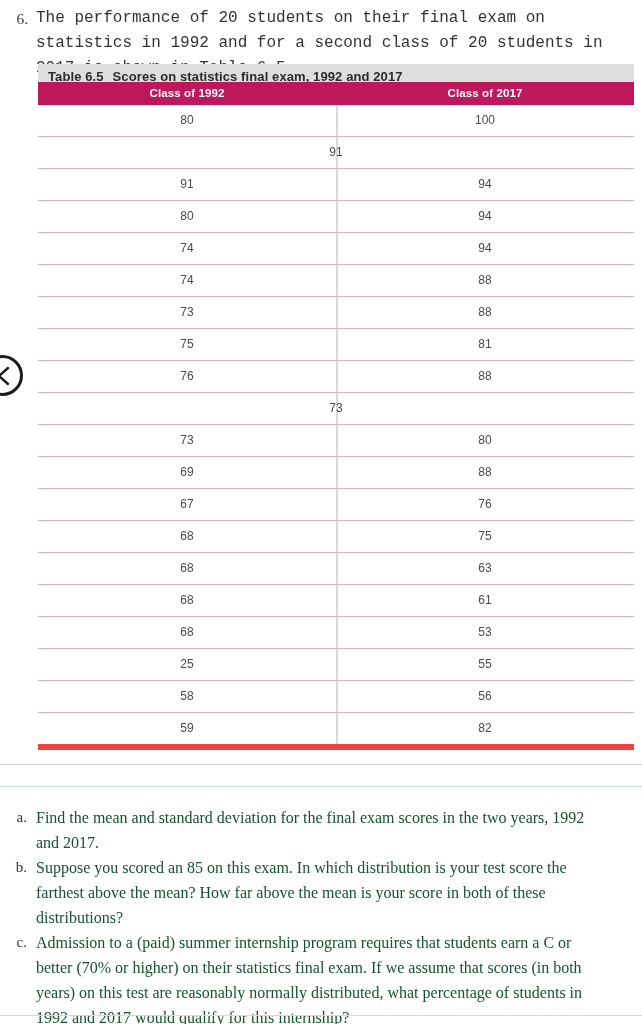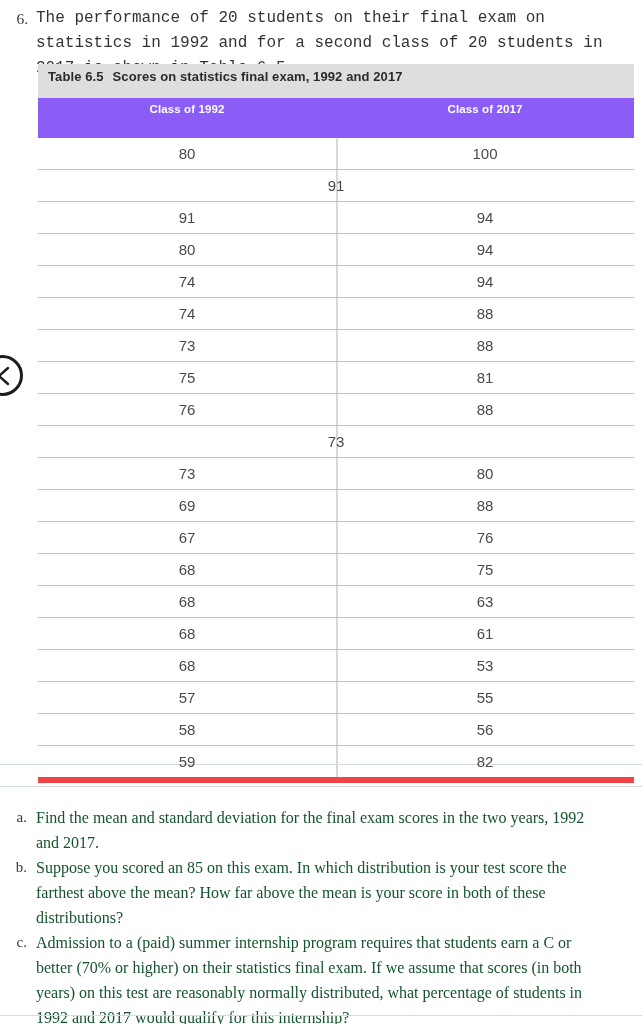--- a/index.html
+++ b/index.html
@@ -50,37 +50,37 @@
 
   
   .table-block {
     position: absolute;
     left: 38px;
     top: 64px;
     width: 596px;
   }
   .table-caption-bar {
     background: #dedede;
-    height: 34px;
+    height: 18px;
     line-height: 26px;
     padding-left: 10px;
     box-sizing: border-box;
     font-family: "Liberation Sans", "DejaVu Sans", sans-serif;
     font-size: 13px;
     font-weight: bold;
     color: #2b2b2b;
     white-space: nowrap;
     letter-spacing: 0.1px;
   }
   .caption-gap { display: inline-block; width: 9px; }
 
   .table-header-row {
     display: flex;
-    background: #8b5cf6;
-    height: 40px;
+    background: #be185d;
+    height: 23px;
   }
   .table-header-cell {
     flex: 1 1 50%;
     text-align: center;
     line-height: 23px;
     font-family: "Liberation Sans", "DejaVu Sans", sans-serif;
     font-size: 11.5px;
     font-weight: bold;
     color: #ffffff;
     letter-spacing: 0.1px;
@@ -105,21 +105,21 @@
     border-bottom: 1px solid #dcb5b5;
     position: relative;
     z-index: 2;
   }
   .data-row:last-child { border-bottom: 6px solid #ef4444; }
   .data-cell {
     flex: 1 1 50%;
     text-align: center;
     line-height: 31px;
     font-family: "Liberation Sans", "DejaVu Sans", sans-serif;
-    font-size: 15px;
+    font-size: 12px;
     color: #4a4a4a;
   }
 
   
   .separator-band {
     position: absolute;
     left: 0;
     width: 642px;
     height: 0;
     border-top: 1px solid #d3dae1;
@@ -262,21 +262,21 @@
     </div>
     <div class="data-row">
       <div class="data-cell">68</div>
       <div class="data-cell">61</div>
     </div>
     <div class="data-row">
       <div class="data-cell">68</div>
       <div class="data-cell">53</div>
     </div>
     <div class="data-row">
-      <div class="data-cell">57</div>
+      <div class="data-cell">25</div>
       <div class="data-cell">55</div>
     </div>
     <div class="data-row">
       <div class="data-cell">58</div>
       <div class="data-cell">56</div>
     </div>
     <div class="data-row">
       <div class="data-cell">59</div>
       <div class="data-cell">82</div>
     </div>

